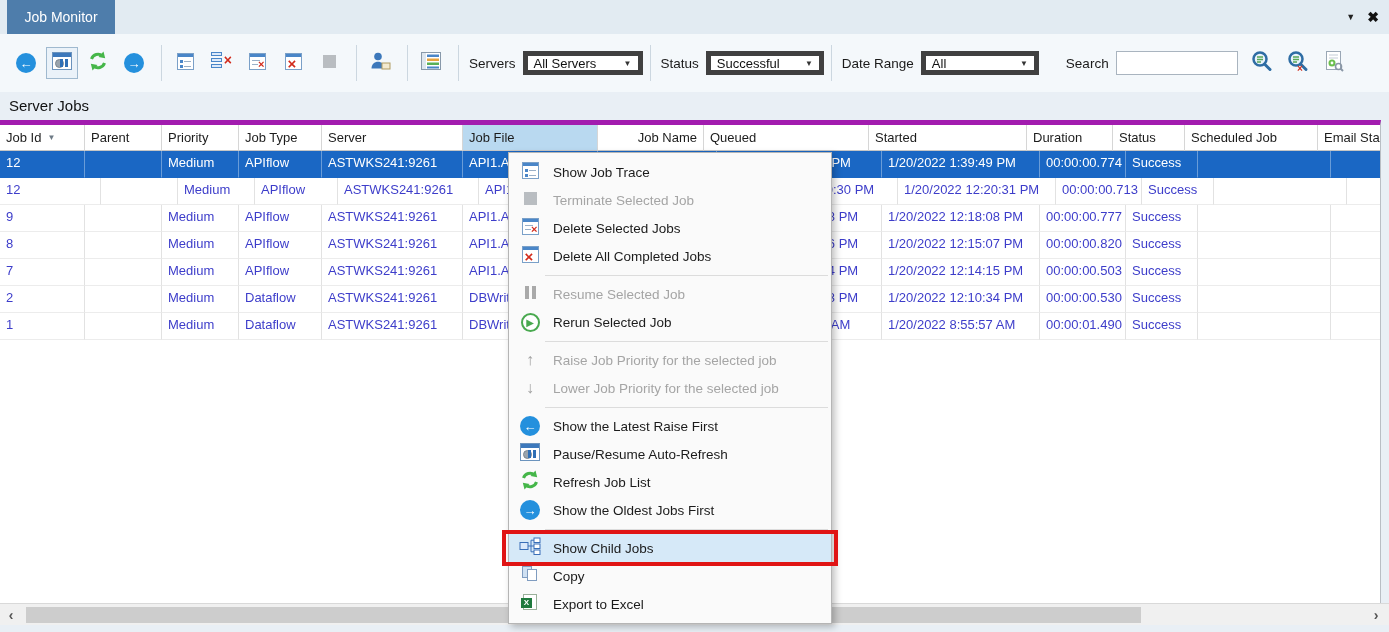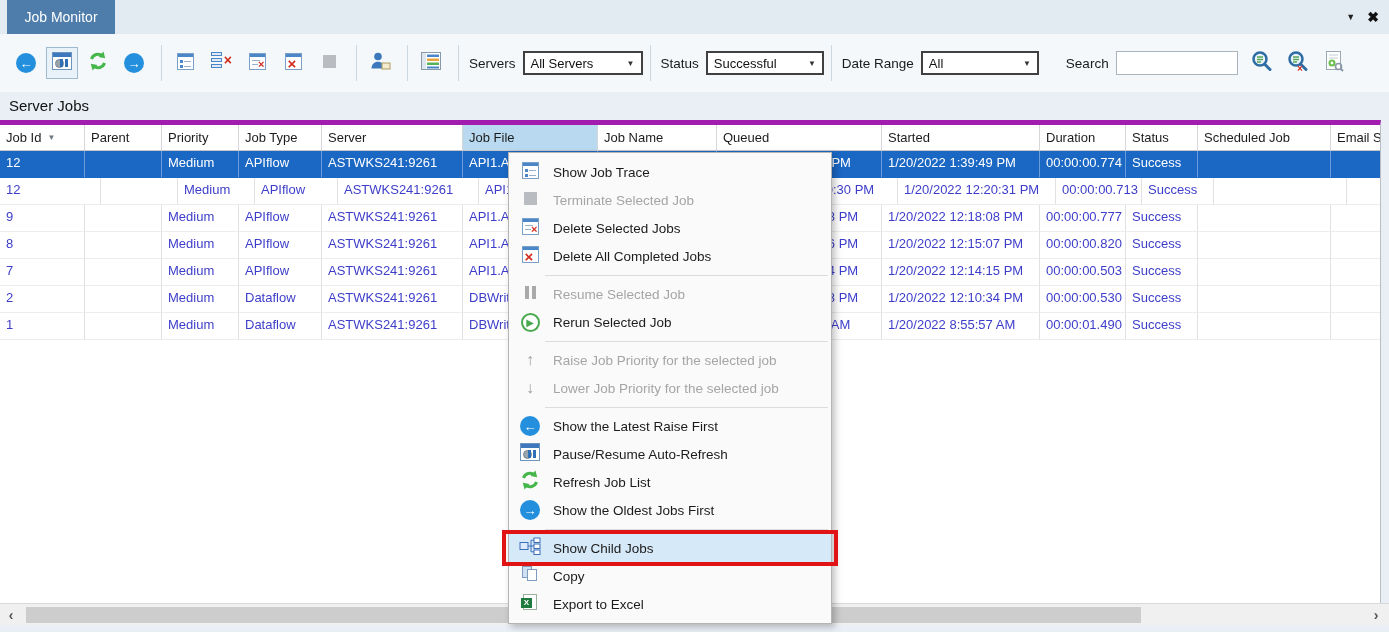--- a/index.html
+++ b/index.html
@@ -16,21 +16,21 @@
   .win-close { font-size:14px; font-weight:bold; color:#111; cursor:default; }
 
   
   .toolbar { position:absolute; top:34px; left:0; right:0; height:58px; background:#f4f8fb;
              display:flex; align-items:center; padding-left:10px; }
   .tbtn { width:32px; height:32px; display:flex; align-items:center; justify-content:center;
           margin-right:4px; flex:none; border:1px solid transparent; }
   .tbtn.active { border:1px solid #9fb9cf; background:#eaf2f9; }
   .tsep { width:1px; height:36px; background:#ccd7e0; margin:0 7px; flex:none; }
   .flt-label { font-size:13.5px; color:#1a1a1a; margin:0 7px 0 3px; white-space:nowrap; }
-  .dd { height:24px; background:#fff; border:2px solid #404040; display:flex; align-items:center;
+  .dd { height:24px; background:#fff; border:5px solid #404040; display:flex; align-items:center;
         justify-content:space-between; flex:none; }
   .dd .val { font-size:13px; color:#111; padding:0 6px; white-space:nowrap; }
   .dd .caret { font-size:8px; color:#333; padding:0 6px 0 2px; }
   .search-input { height:24px; width:122px; border:1px solid #a9b4bf; background:#fff;
                   font-size:13px; padding:0 5px; outline:none; flex:none; }
 
   
   .section-title { position:absolute; top:97px; left:9px; font-size:15px; color:#111; }
 
   
@@ -208,21 +208,21 @@
         </div>
         <div class="hcell" style="width: 83px;">
           <span>Job Type</span>
         </div>
         <div class="hcell" style="width: 141px;">
           <span>Server</span>
         </div>
         <div class="hcell hl" style="width: 135px;">
           <span>Job File</span>
         </div>
-        <div class="hcell" style="width: 119px;">
+        <div class="hcell" style="width: 106px; justify-content: flex-end;">
           <span>Job Name</span>
         </div>
         <div class="hcell" style="width: 165px;">
           <span>Queued</span>
         </div>
         <div class="hcell" style="width: 158px;">
           <span>Started</span>
         </div>
         <div class="hcell" style="width: 86px;">
           <span>Duration</span>

